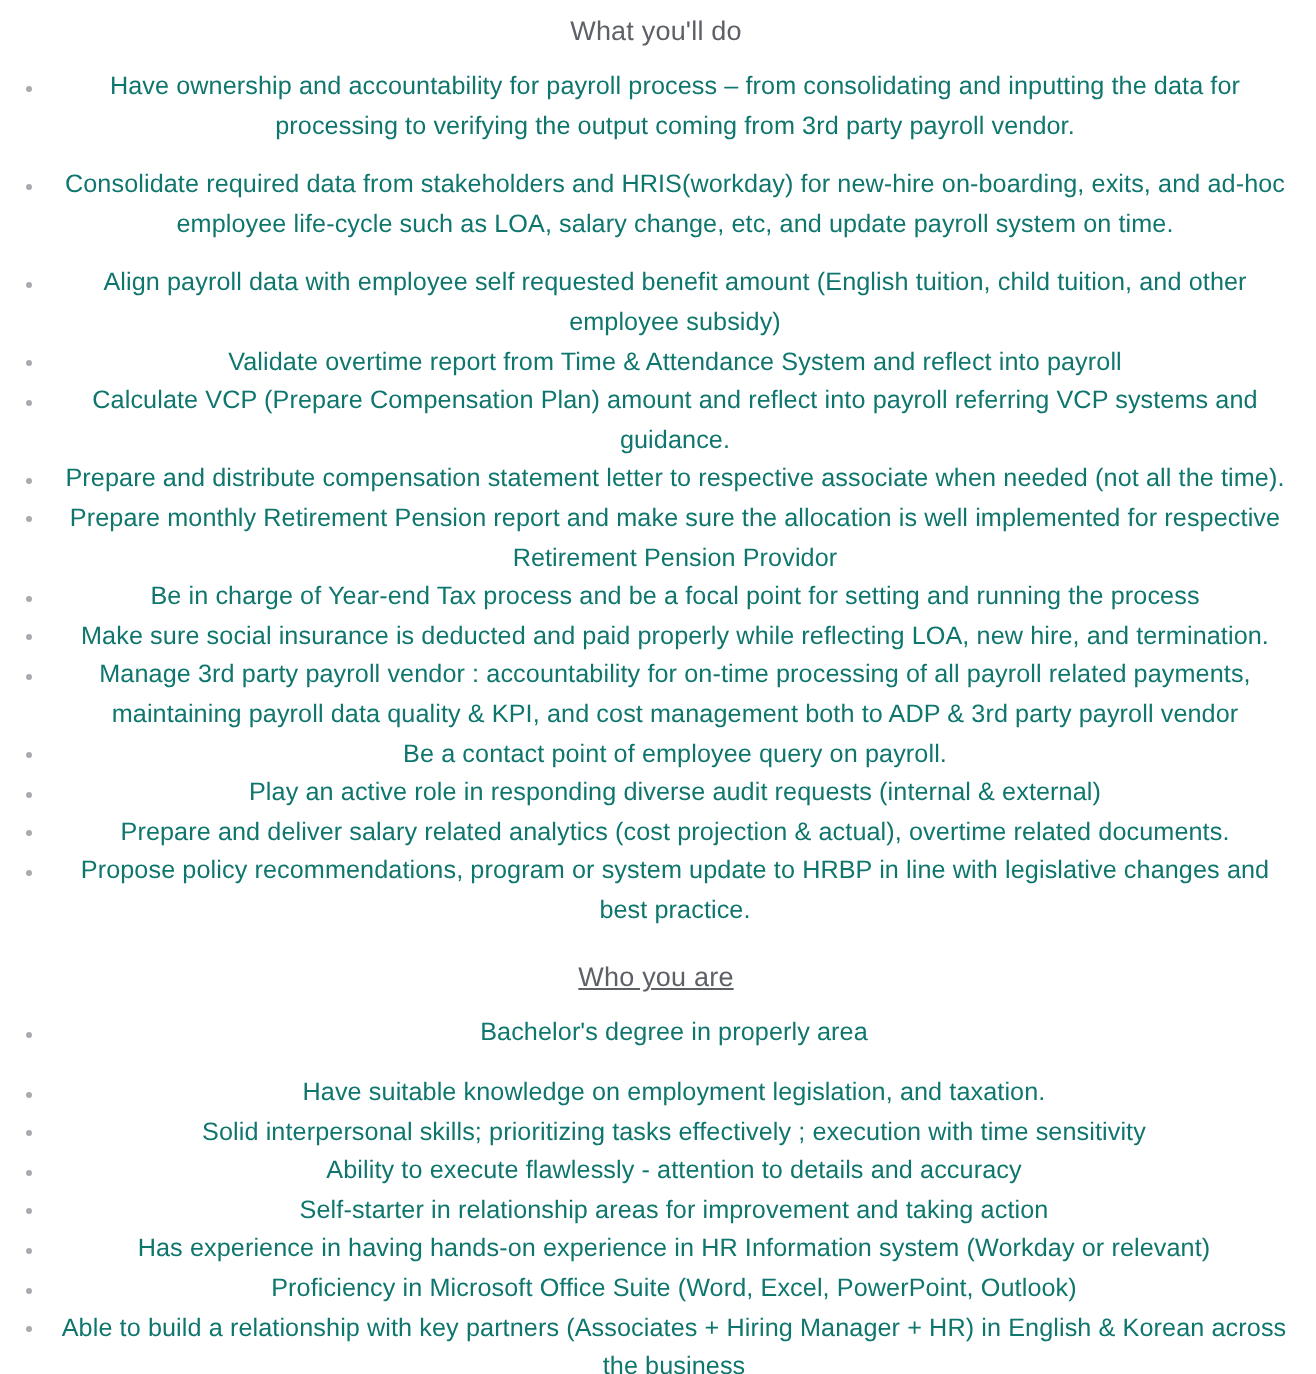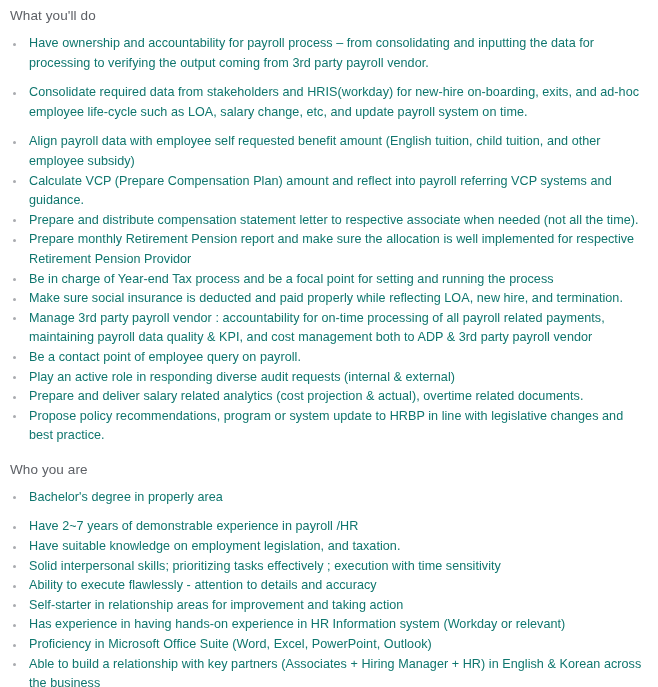--- a/index.html
+++ b/index.html
@@ -14,35 +14,37 @@
     overflow: hidden;
     font-family: "Liberation Sans", "DejaVu Sans", sans-serif;
     -webkit-font-smoothing: antialiased;
   }
   .page {
     width: 658px;
     height: 655px;
     box-sizing: border-box;
     padding: 6px 12px 0 10px;
     background: #ffffff;
+    text-align: center;
   }
   .section {
     margin: 0;
   }
   .section-heading {
     font-size: 13.5px;
     line-height: 20px;
     color: #5d6066;
     font-weight: 400;
     margin: 0 0 8px 0;
     padding: 0;
     letter-spacing: 0.1px;
   }
   .section-heading.second {
     margin-top: 14px;
+    text-decoration: underline;
   }
   ul.bullets {
     list-style: none;
     margin: 0;
     padding: 0;
   }
   ul.bullets li {
     position: relative;
     padding-left: 19px;
     margin: 0 0 0 0;
@@ -72,38 +74,38 @@
 <body>
 
 <div class="page">
 
   <section class="section sec-do">
     <h2 class="section-heading">What you'll do</h2>
     <ul class="bullets">
       <li class="gap-after">Have ownership and accountability for payroll process – from consolidating and inputting the data for processing to verifying the output coming from 3rd party payroll vendor.</li>
       <li class="gap-after">Consolidate required data from stakeholders and HRIS(workday) for new-hire on-boarding, exits, and ad-hoc employee life-cycle such as LOA, salary change, etc, and update payroll system on time.</li>
       <li>Align payroll data with employee self requested benefit amount (English tuition, child tuition, and other employee subsidy)</li>
+      <li>Validate overtime report from Time &amp; Attendance System and reflect into payroll</li>
       <li>Calculate VCP (Prepare Compensation Plan) amount and reflect into payroll referring VCP systems and guidance.</li>
       <li>Prepare and distribute compensation statement letter to respective associate when needed (not all the time).</li>
       <li>Prepare monthly Retirement Pension report and make sure the allocation is well implemented for respective Retirement Pension Providor</li>
       <li>Be in charge of Year-end Tax process and be a focal point for setting and running the process</li>
       <li>Make sure social insurance is deducted and paid properly while reflecting LOA, new hire, and termination.</li>
       <li>Manage 3rd party payroll  vendor : accountability for on-time processing of all payroll related payments, maintaining payroll data quality &amp; KPI, and cost management both to ADP &amp; 3rd party payroll vendor</li>
       <li>Be a contact point of employee query on payroll.</li>
       <li>Play an active role in responding diverse audit requests (internal &amp; external)</li>
       <li>Prepare and deliver salary related analytics (cost projection &amp; actual), overtime related documents.</li>
       <li>Propose policy recommendations, program or system update to HRBP in line with legislative changes and best practice.</li>
     </ul>
   </section>
 
   <section class="section sec-who">
     <h2 class="section-heading second">Who you are</h2>
     <ul class="bullets">
       <li class="gap-after">Bachelor's degree in properly area</li>
-      <li>Have 2~7 years of demonstrable experience in payroll /HR</li>
       <li>Have suitable knowledge on employment legislation, and taxation.</li>
       <li>Solid interpersonal skills; prioritizing tasks effectively ; execution with time sensitivity</li>
       <li>Ability to execute flawlessly - attention to details and accuracy</li>
       <li>Self-starter in relationship areas for improvement and taking action</li>
       <li>Has experience in having hands-on experience in HR Information system (Workday or relevant)</li>
       <li>Proficiency in Microsoft Office Suite (Word, Excel, PowerPoint, Outlook)</li>
       <li>Able to build a relationship with key partners (Associates + Hiring Manager + HR) in English &amp; Korean across the business</li>
 
     </ul>
   </section>

